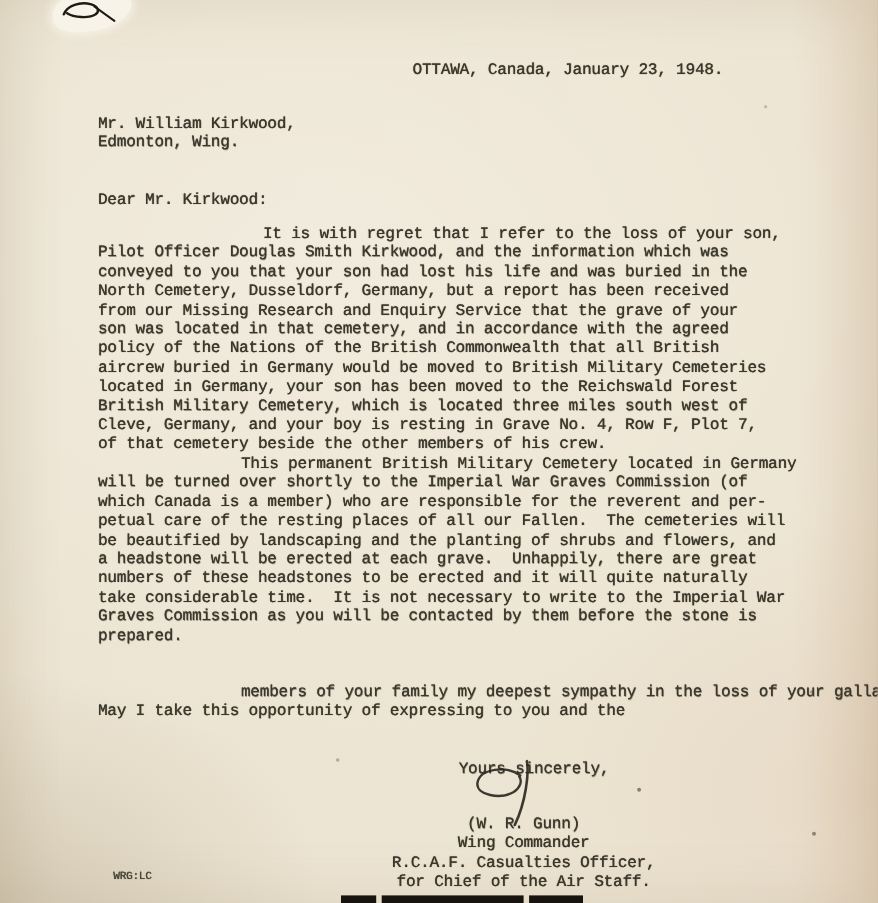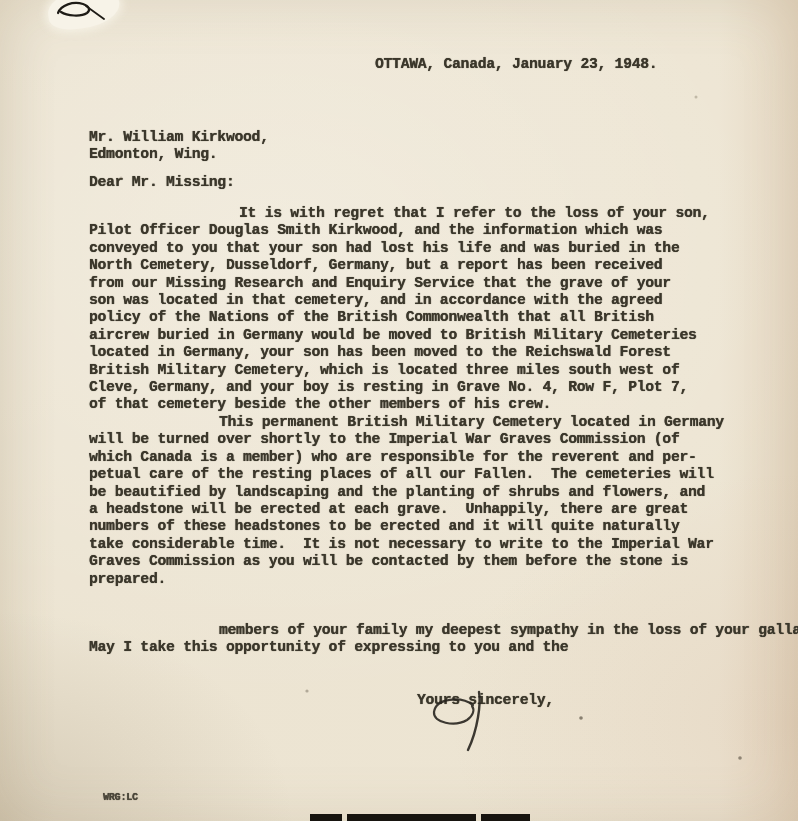--- a/index.html
+++ b/index.html
@@ -11,31 +11,31 @@
       radial-gradient(420px 300px at 0% 100%, rgba(124,104,72,.20), transparent 70%),
       radial-gradient(500px 360px at 100% 88%, rgba(190,140,110,.12), transparent 70%),
       radial-gradient(900px 700px at 35% 30%, rgba(255,255,252,.28), transparent 65%),
       linear-gradient(90deg, #e6ddc9 0%, #ece4d2 7%, #ede5d3 90%, #e4d6c0 100%),
       #ebe3d1;
     box-shadow: inset 0 0 55px rgba(148,128,92,.18);
     font-family:"Liberation Mono", "DejaVu Sans Mono", monospace;
   }
   .typed{
     position:absolute;
-    font-weight:700;
+    font-weight:400;
     font-size:14.6px;
     line-height:17.4px;
     color:#3b372b;
     white-space:pre;
     letter-spacing:-0.2px;
     text-shadow:0 0 0.8px rgba(59,55,43,.9), 0.4px 0.4px 0.6px rgba(59,55,43,.45);
     filter:blur(.22px);
   }
   .dateline{left:375px;top:56px;}
-  .recipient{left:89px;top:105px;margin-top:24px;}
+  .recipient{left:89px;top:105px;}
   .salutation{left:89px;top:174px;}
   .para{left:89px;}
   .para-1{top:205px;}
   .para-2{top:414px;}
   .para-3{top:622px;}
   .indent-lg .line:first-child{text-indent:150px;}
   .indent-md .line:first-child{text-indent:130px;}
   .closing{left:417px;top:692px;}
   .sig-block{left:345px;top:742px;width:262px;text-align:center;}
   .reference{left:103px;top:789px;font-size:10px;color:#4a463a;}
@@ -75,35 +75,36 @@
 
   <svg class="ink-mark" width="55" height="20" viewBox="0 0 55 20">
     <path d="M 3,13 C 6,5 18,1 28,4 C 34,6 36,10 32,13 C 26,17 12,16 6,12" fill="none" stroke="#1e1b16" stroke-width="2.2" stroke-linecap="round"></path>
     <path d="M 31,6 L 49,19" fill="none" stroke="#1e1b16" stroke-width="1.8" stroke-linecap="round"></path>
   </svg>
 
   <div class="typed dateline">OTTAWA, Canada, January 23, 1948.</div>
 
   <div class="typed recipient"><div class="line">Mr. William Kirkwood,</div><div class="line">Edmonton, Wing.</div></div>
 
-  <div class="typed salutation">Dear Mr. Missing:</div>
+  <div class="typed salutation">Dear Mr. Kirkwood:</div>
 
   <div class="typed para para-1 indent-lg"><div class="line">It is with regret that I refer to the loss of your son,</div><div class="line">Pilot Officer Douglas Smith Kirkwood, and the information which was</div><div class="line">conveyed to you that your son had lost his life and was buried in the</div><div class="line">North Cemetery, Dusseldorf, Germany, but a report has been received</div><div class="line">from our Missing Research and Enquiry Service that the grave of your</div><div class="line">son was located in that cemetery, and in accordance with the agreed</div><div class="line">policy of the Nations of the British Commonwealth that all British</div><div class="line">aircrew buried in Germany would be moved to British Military Cemeteries</div><div class="line">located in Germany, your son has been moved to the Reichswald Forest</div><div class="line">British Military Cemetery, which is located three miles south west of</div><div class="line">Cleve, Germany, and your boy is resting in Grave No. 4, Row F, Plot 7,</div><div class="line">of that cemetery beside the other members of his crew.</div></div>
 
   <div class="typed para para-2 indent-md"><div class="line">This permanent British Military Cemetery located in Germany</div><div class="line">will be turned over shortly to the Imperial War Graves Commission (of</div><div class="line">which Canada is a member) who are responsible for the reverent and per-</div><div class="line">petual care of the resting places of all our Fallen.  The cemeteries will</div><div class="line">be beautified by landscaping and the planting of shrubs and flowers, and</div><div class="line">a headstone will be erected at each grave.  Unhappily, there are great</div><div class="line">numbers of these headstones to be erected and it will quite naturally</div><div class="line">take considerable time.  It is not necessary to write to the Imperial War</div><div class="line">Graves Commission as you will be contacted by them before the stone is</div><div class="line">prepared.</div></div>
 
   <div class="typed para para-3 indent-md"><div class="line">members of your family my deepest sympathy in the loss of your gallant</div><div class="line">May I take this opportunity of expressing to you and the</div></div>
 
   <div class="typed closing">Yours sincerely,</div>
 
   <svg class="signature" width="90" height="64" viewBox="0 0 90 64">
     <path d="M 64,3 C 66,14 63,40 53,61" fill="none" stroke="#28251f" stroke-width="2.4" stroke-linecap="round" opacity="0.9"></path>
     <path d="M 58,16 C 46,7 21,9 19,23 C 18,34 40,38 52,31 C 58,27 60,21 57,17" fill="none" stroke="#28251f" stroke-width="2.2" stroke-linecap="round" opacity="0.9"></path>
   </svg>
 
+  <div class="typed sig-block"><div class="line">(W. R. Gunn)</div><div class="line">Wing Commander</div><div class="line">R.C.A.F. Casualties Officer,</div><div class="line">for Chief of the Air Staff.</div></div>
 
   <div class="typed reference">WRG:LC</div>
 
   <div class="specks"></div>
 
   <div class="bottom-block bb-1"></div>
   <div class="bottom-block bb-2"></div>
   <div class="bottom-block bb-3"></div>
 
 </div>

